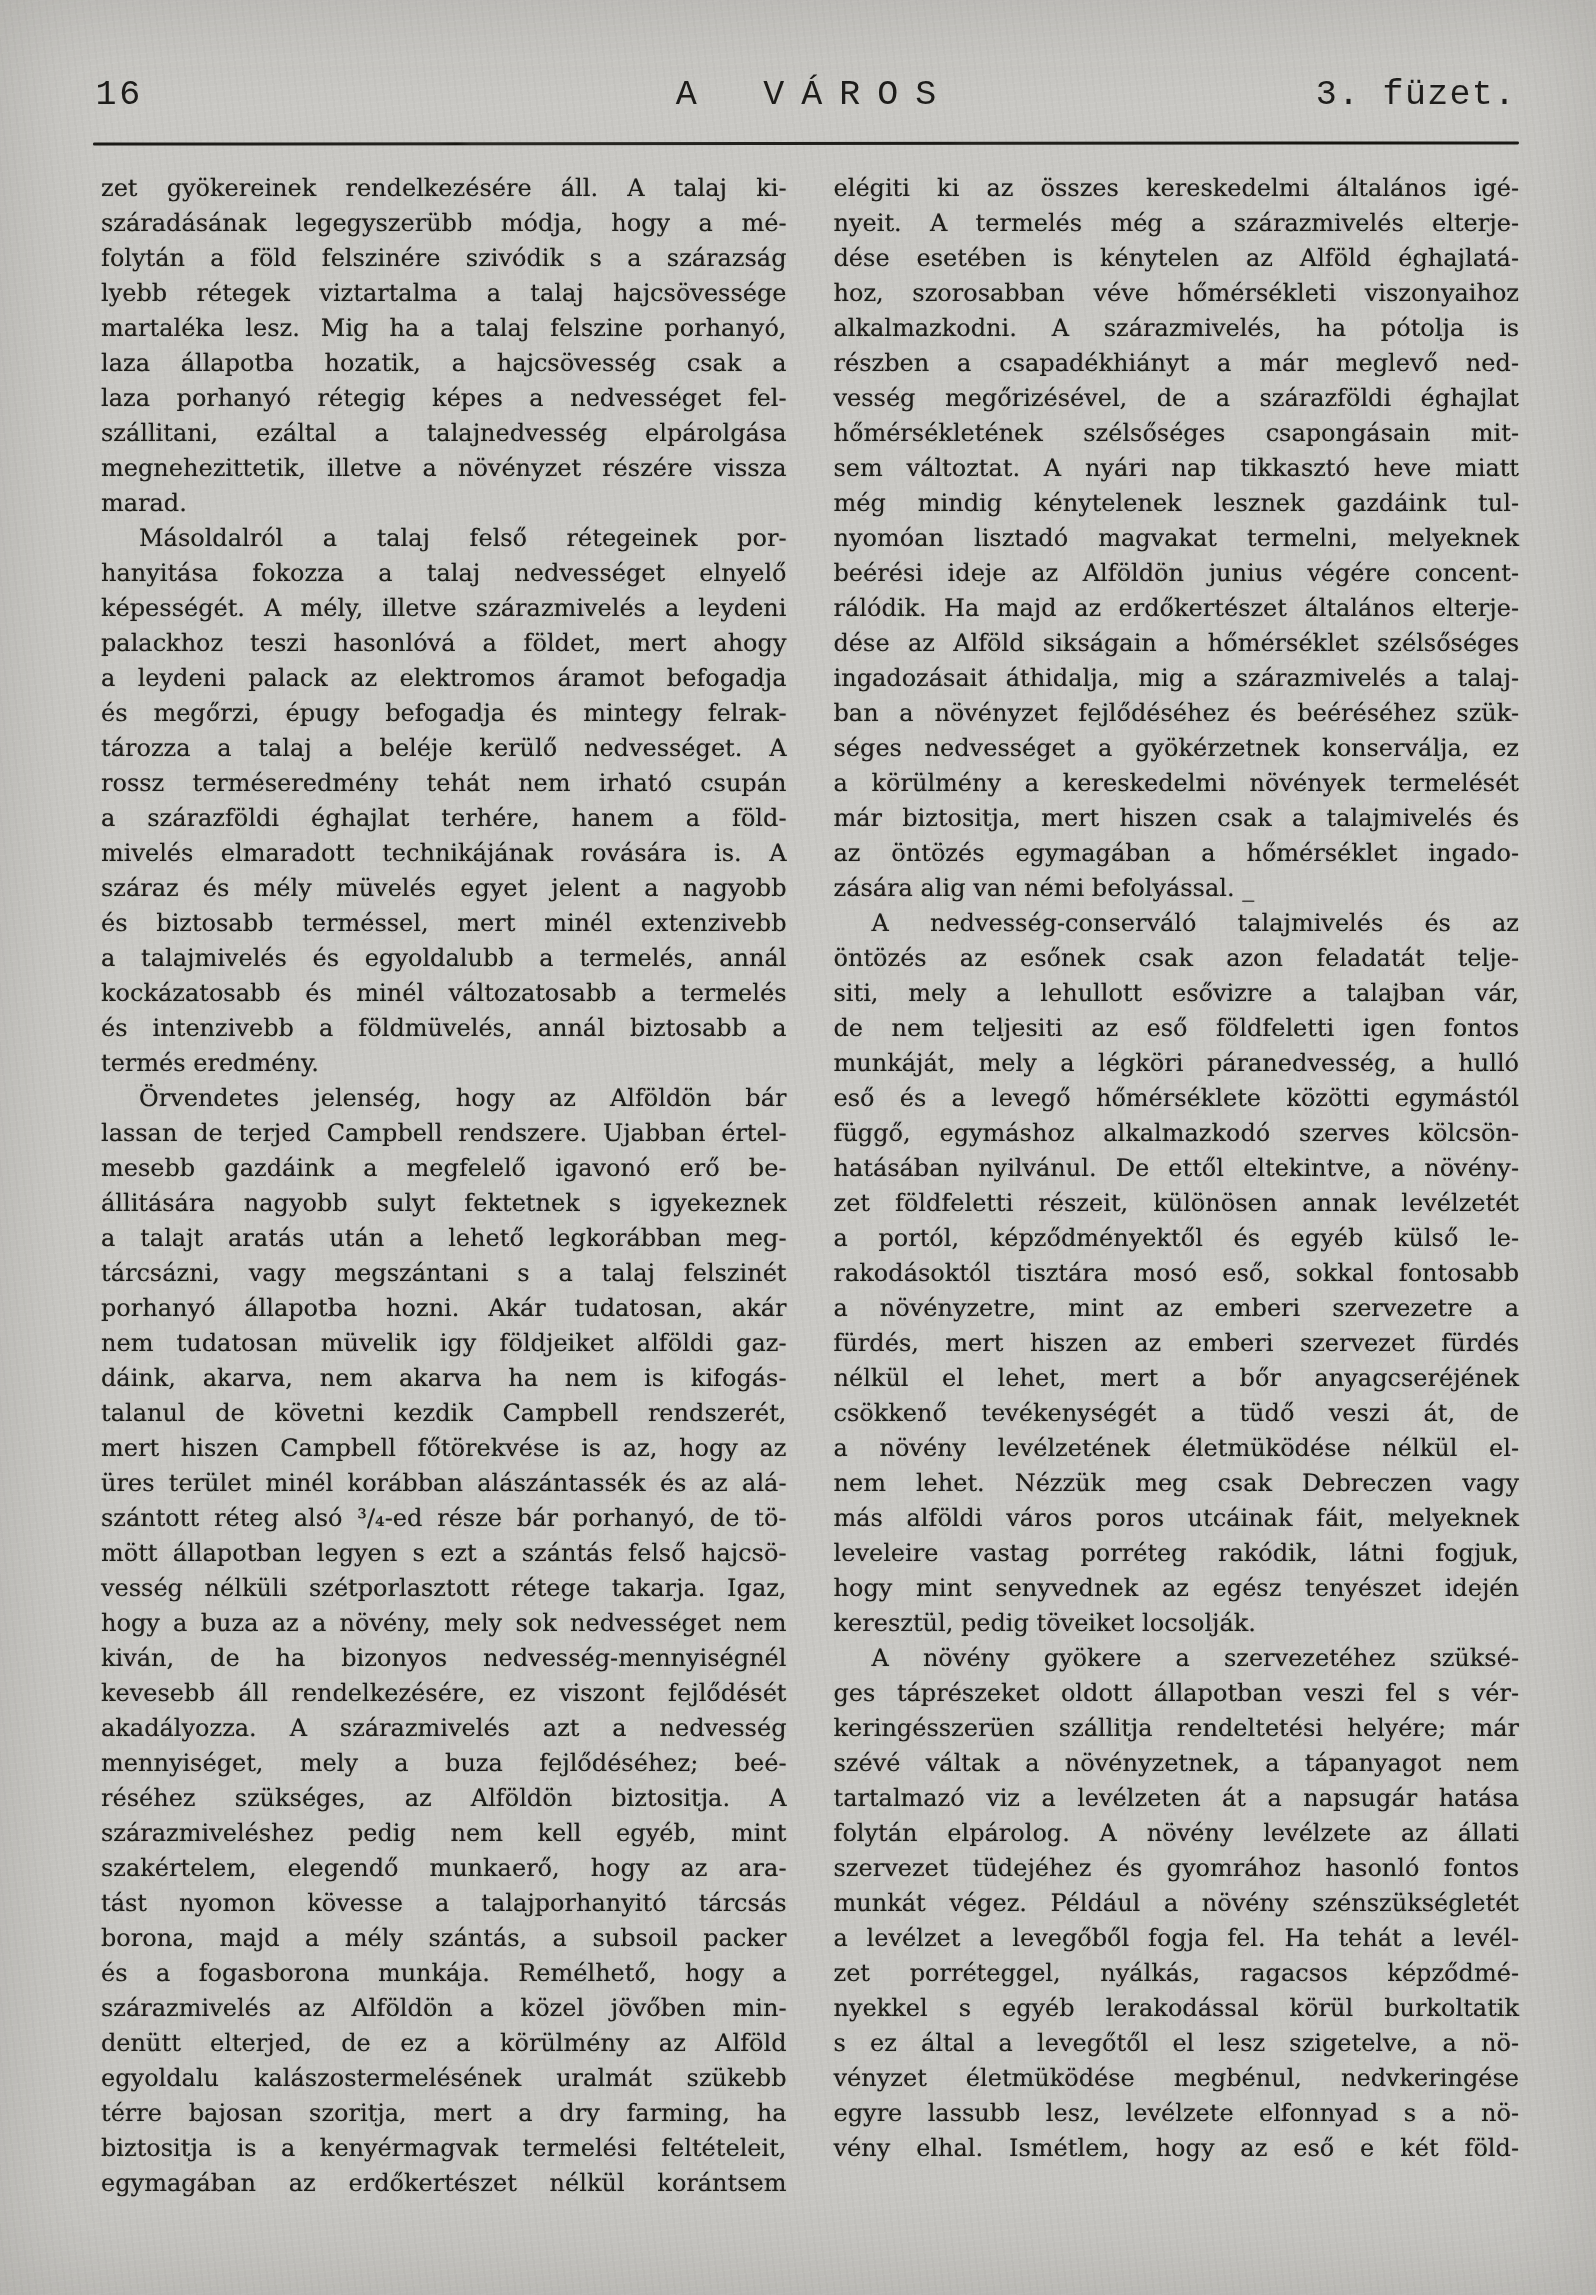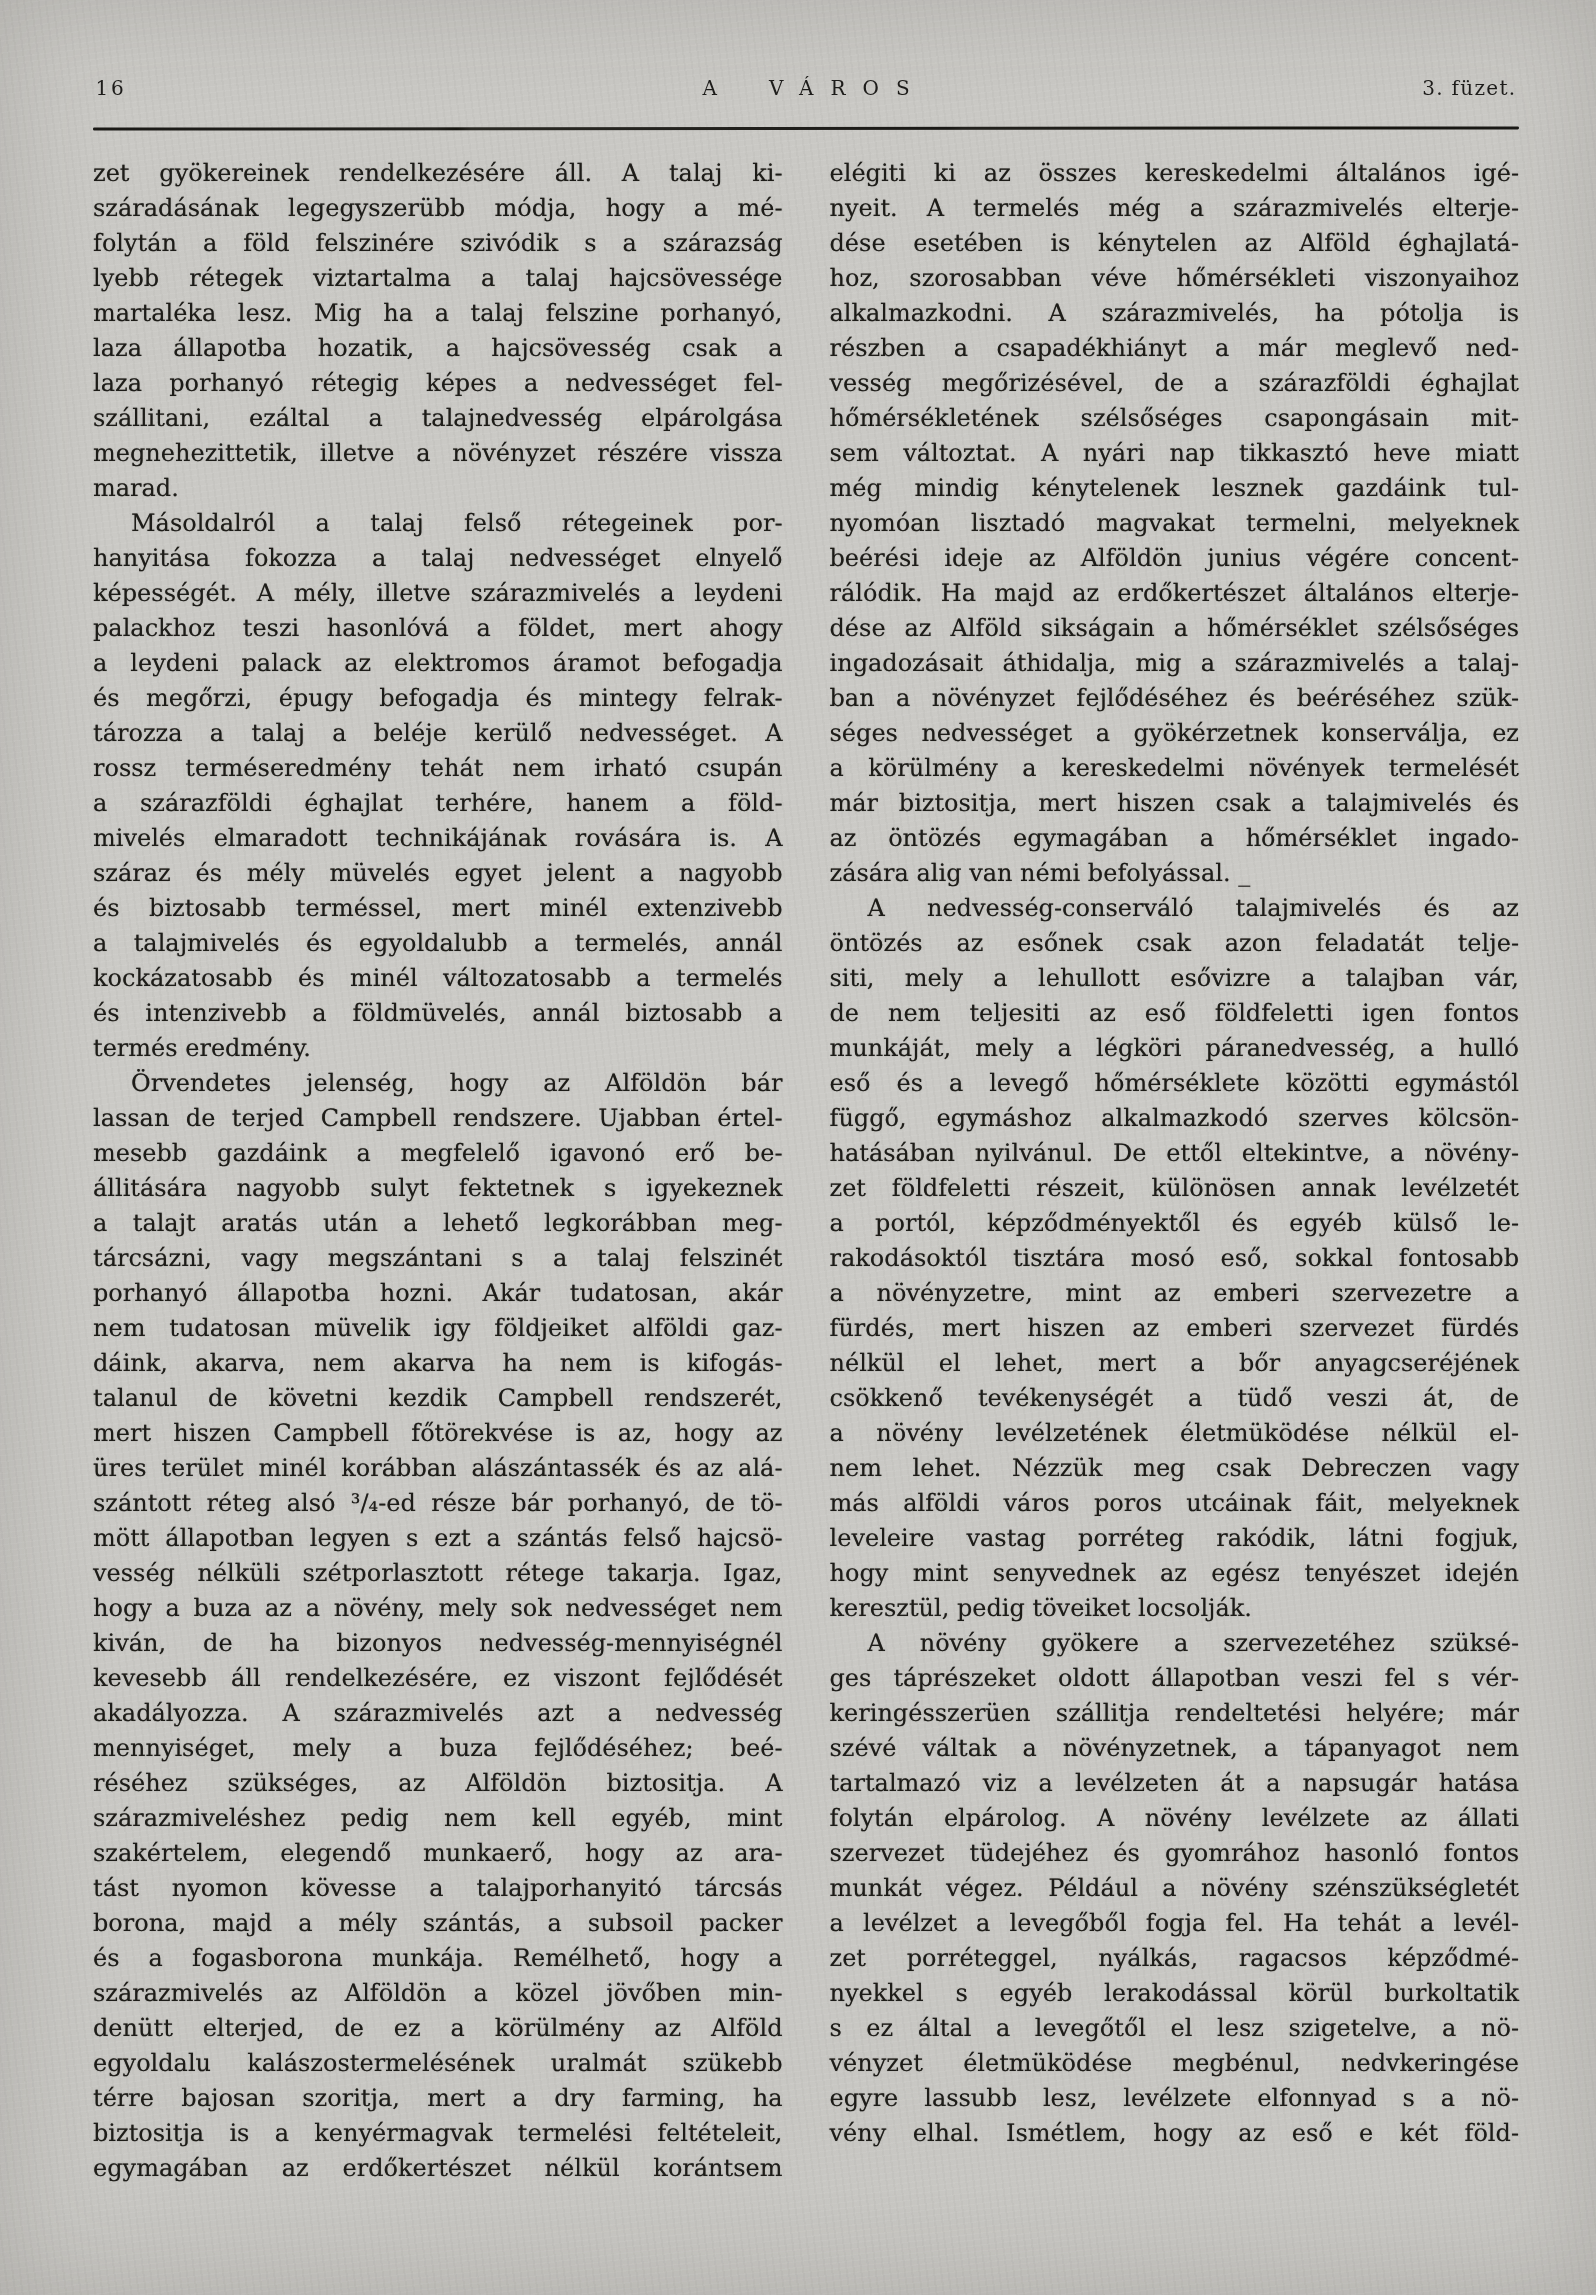--- a/index.html
+++ b/index.html
@@ -20,23 +20,24 @@
       repeating-linear-gradient(-7deg, rgba(255,255,255,0.05) 0 1.3px, rgba(0,0,0,0) 1.3px 5.9px),
       linear-gradient(180deg, #c9c8c4 0%, #cbcac6 48%, #c7c6c2 100%);
     box-shadow: inset 0 0 104px rgba(60,58,52,0.18);
     color: #1d1c1a;
     overflow: hidden;
   }
   .header {
     display: grid;
     grid-template-columns: 1fr auto 1fr;
     align-items: baseline;
-    font-size: 20px;
+    font-size: 35px;
     line-height: 1;
     padding: 0 2.6px;
+    font-family: Liberation Mono, monospace;
   }
   .page-number { justify-self: start; letter-spacing: 2.6px; }
   .title {
     justify-self: center;
     letter-spacing: 17px;
     word-spacing: 11.7px;
     margin-left: 17px; 
     margin-top: 44px;
   }
   .issue { justify-self: end; letter-spacing: 1.3px; margin-left: 26px; }
@@ -46,20 +47,21 @@
     background: linear-gradient(90deg,
       #1a1916 0%, #23221e 24%, #15140f 25.5%, #2a2924 26.5%,
       #1a1916 60%, #23221e 61%, #15140f 88%, #1a1916 100%);
     border-radius: 1.3px;
     transform: rotate(-0.05deg);
   }
   .columns {
     display: flex;
     gap: 47px;
     margin-top: 26px;
+    margin-left: 8px;
   }
   .column {
     flex: 1 1 0;
     min-width: 0;
     font-size: 24px;
     line-height: 35px;
     text-rendering: geometricPrecision;
   }
   .para { margin: 0; }
   .para.indent .line:first-child { text-indent: 38px; }

